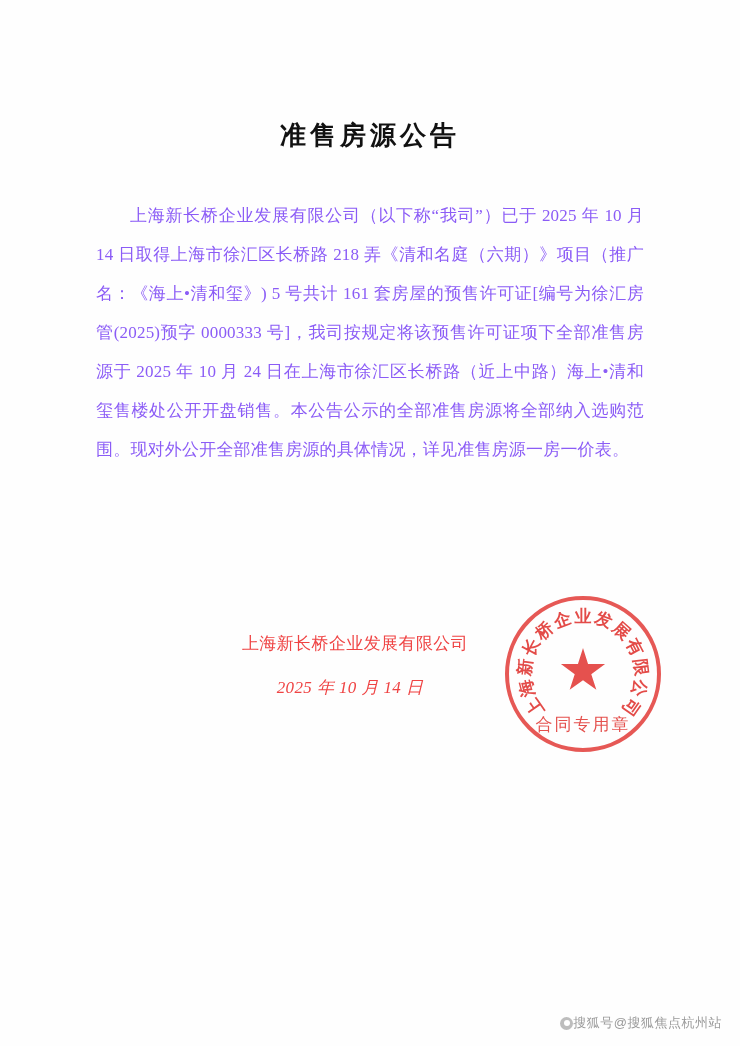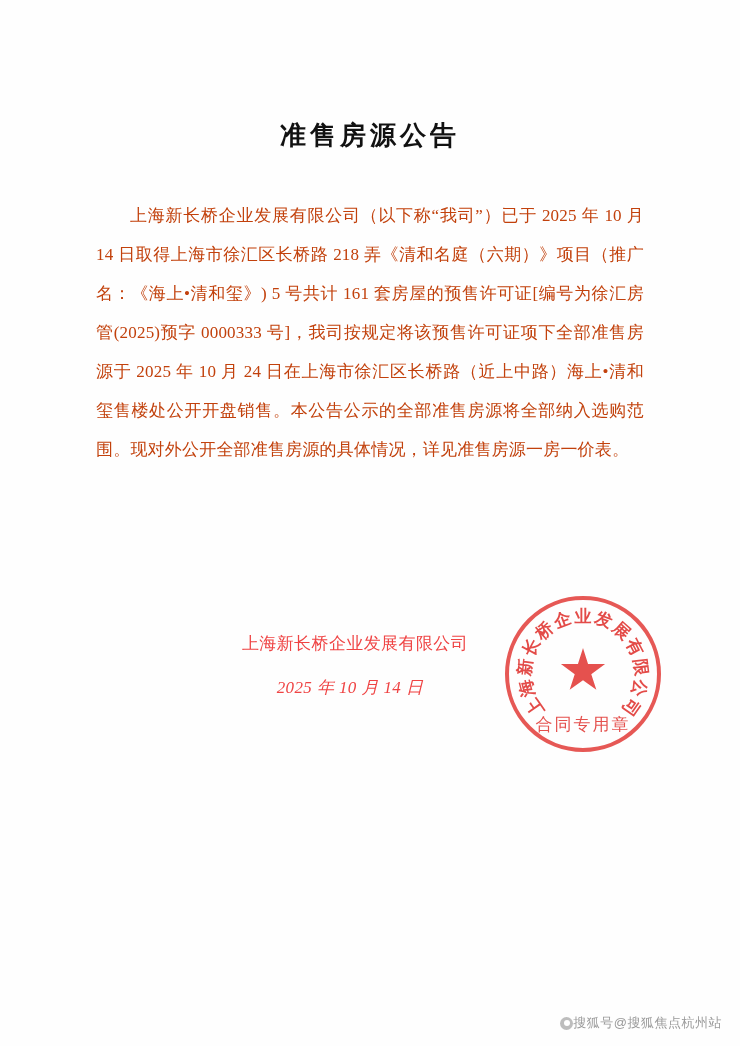--- a/index.html
+++ b/index.html
@@ -35,21 +35,21 @@
   .body-text {
     position: absolute;
     top: 196px;
     left: 96px;
     width: 548px;
     font-size: 17px;
     line-height: 39px;
     text-align: justify;
     text-justify: inter-ideograph;
     text-indent: 34px;
-    color: #c2410c;
+    color: #8b5cf6;
     letter-spacing: 0.2px;
   }
   .sign-block {
     position: absolute;
     top: 622px;
     left: 96px;
     width: 548px;
     text-align: center;
     font-size: 17px;
     line-height: 44px;

